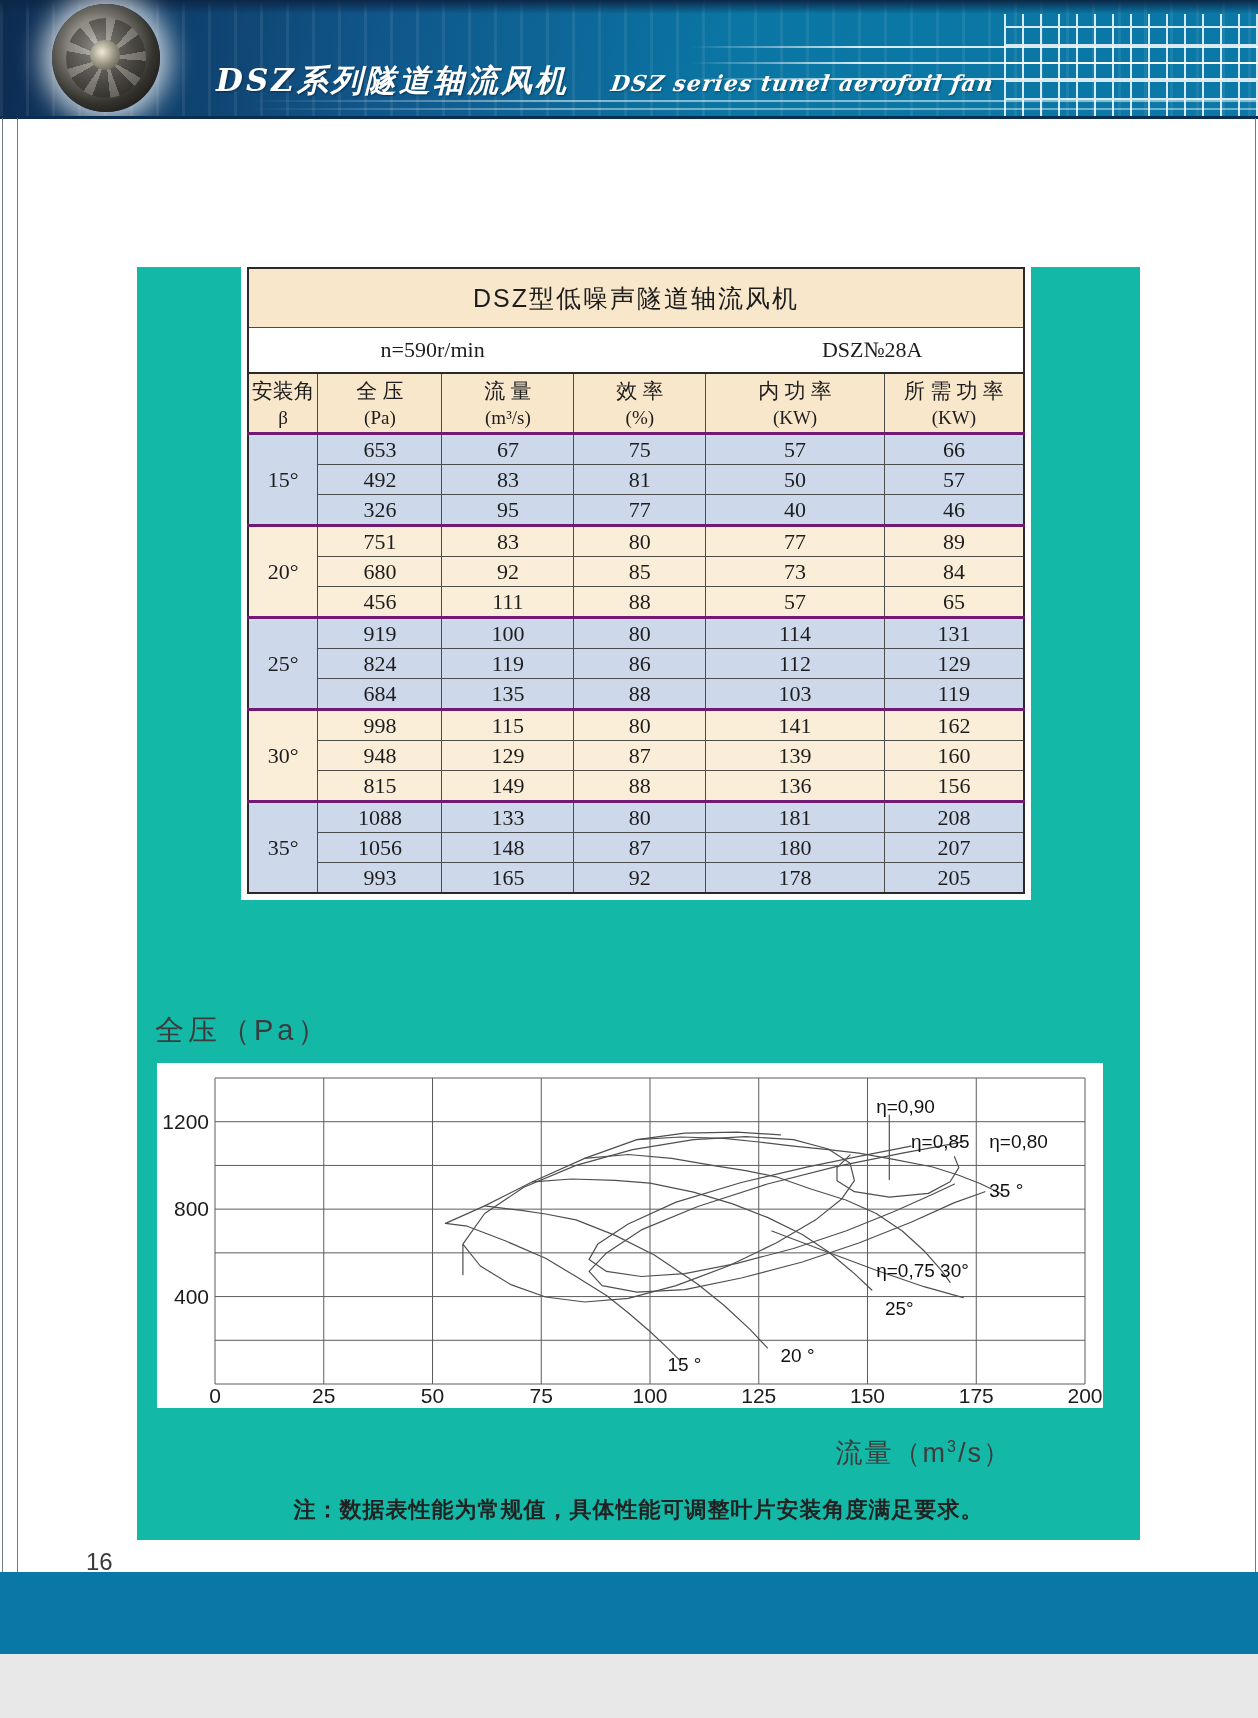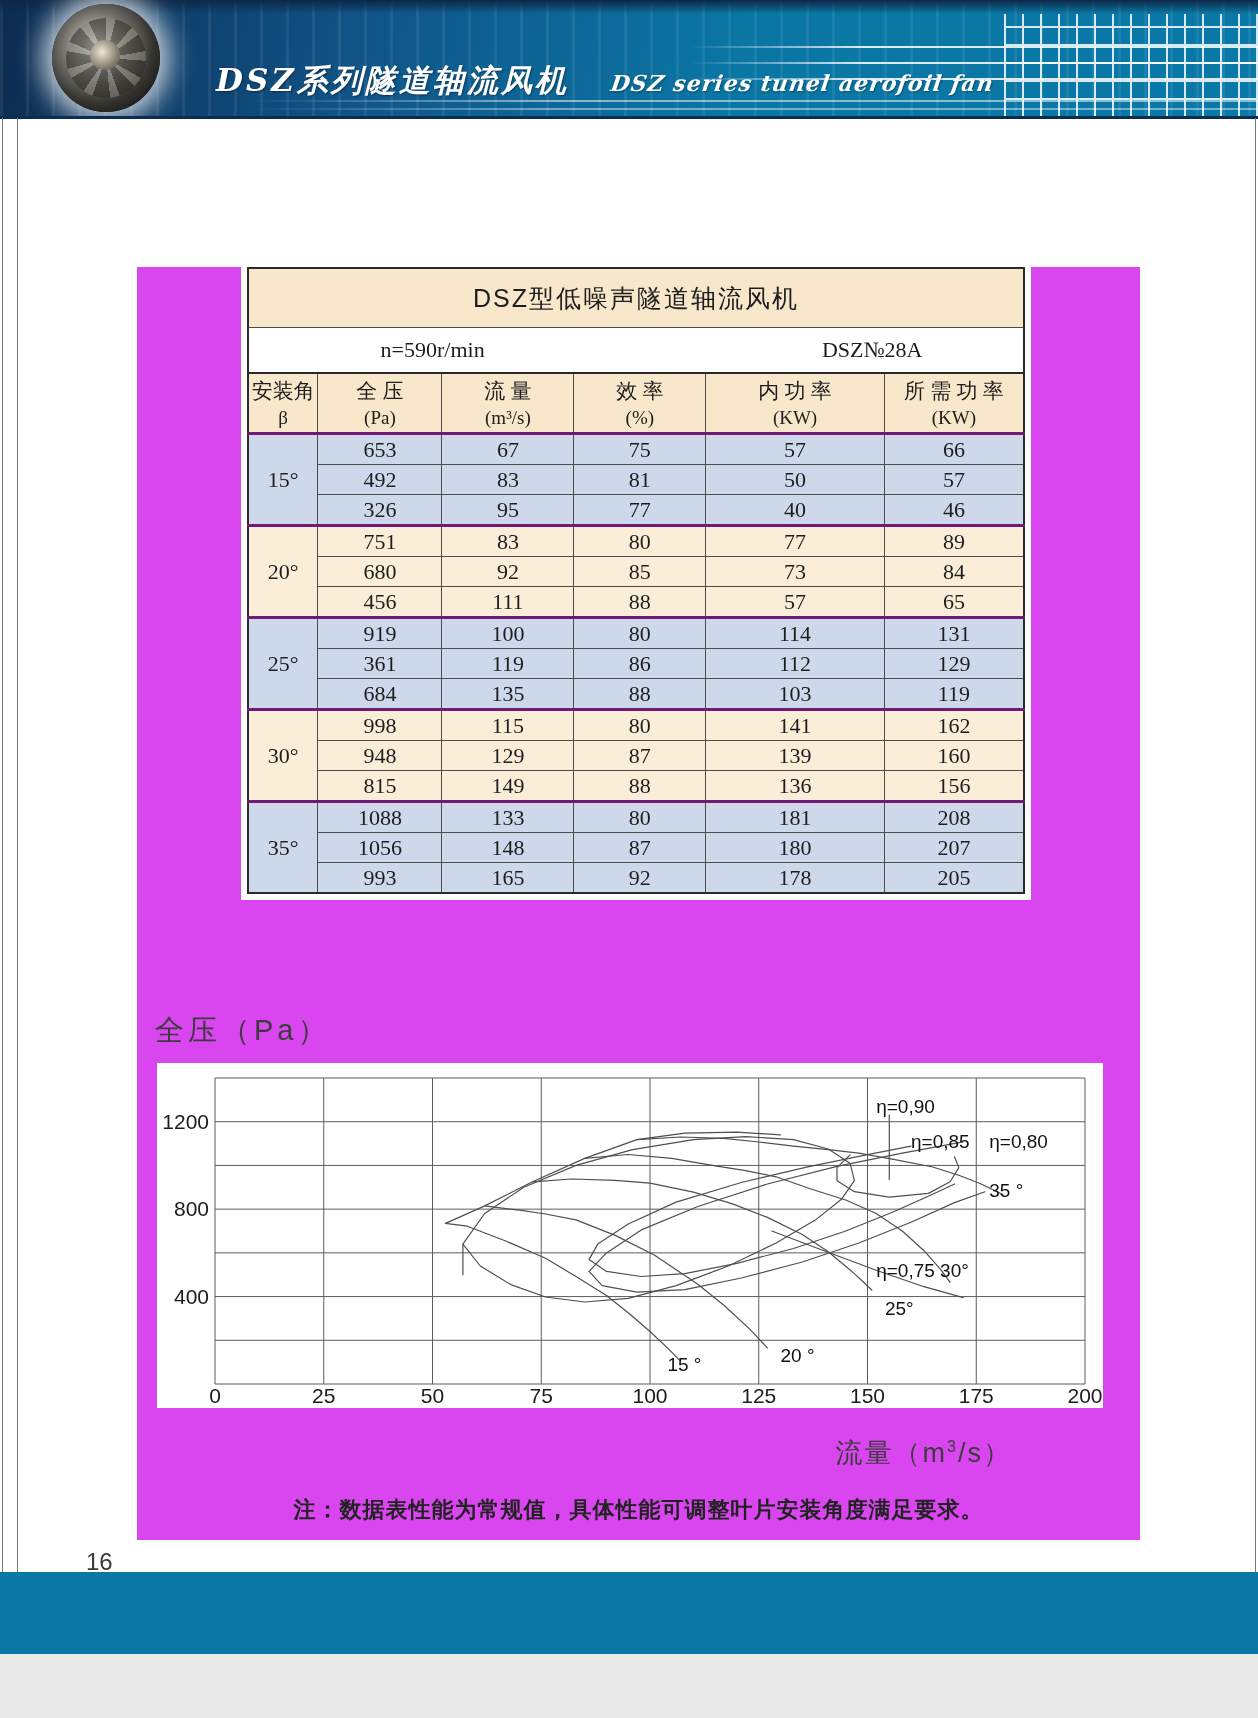--- a/index.html
+++ b/index.html
@@ -28,21 +28,21 @@
   .hdr-titles{position:absolute;left:216px;top:60px;display:flex;align-items:baseline;gap:42px;color:#fff;}
   .t-cn{font-size:31px;font-weight:bold;font-style:italic;letter-spacing:3px;
         font-family:"DejaVu Serif","Liberation Serif",serif;text-shadow:1px 1px 2px rgba(0,0,0,.4);}
   .t-en{font-size:22px;font-style:italic;font-weight:bold;letter-spacing:1px;transform:skewX(-8deg);
         font-family:"DejaVu Serif","Liberation Serif",serif;text-shadow:1px 1px 2px rgba(0,0,0,.35);}
 
   
   .vline{position:absolute;top:118px;height:1518px;width:1px;background:#6d7a84;}
 
   
-  .panel{position:absolute;left:137px;top:267px;width:1003px;height:1273px;background:#d946ef;}
+  .panel{position:absolute;left:137px;top:267px;width:1003px;height:1273px;background:#14b8a6;}
 
   
   .tbl-frame{position:absolute;left:104px;top:-6px;width:778px;background:#fff;padding:6px;}
   table.spec{border-collapse:collapse;width:778px;table-layout:fixed;border:2px solid #2a2a2a;
              font-family:"Liberation Serif","DejaVu Serif",serif;color:#1d1d1d;}
   table.spec td,table.spec th{border:1px solid #4c4c4c;text-align:center;padding:0;font-weight:normal;}
   tr.title-row td{background:#f9e7cb;height:58px;font-size:25px;letter-spacing:2px;
                   font-family:"Liberation Sans",sans-serif;}
   tr.sub-row td{background:#ffffff;height:44px;font-size:22px;border-bottom:2px solid #2a2a2a;}
   .sub-wrap{display:flex;width:100%;gap:8px;}
@@ -189,21 +189,21 @@
             </tr>
             <tr class="blue group-start">
               <td class="angle" rowspan="3">25°</td>
               <td>919</td>
               <td>100</td>
               <td>80</td>
               <td>114</td>
               <td>131</td>
             </tr>
             <tr class="blue">
-              <td>361</td>
+              <td>824</td>
               <td>119</td>
               <td>86</td>
               <td>112</td>
               <td>129</td>
             </tr>
             <tr class="blue">
               <td>684</td>
               <td>135</td>
               <td>88</td>
               <td>103</td>

